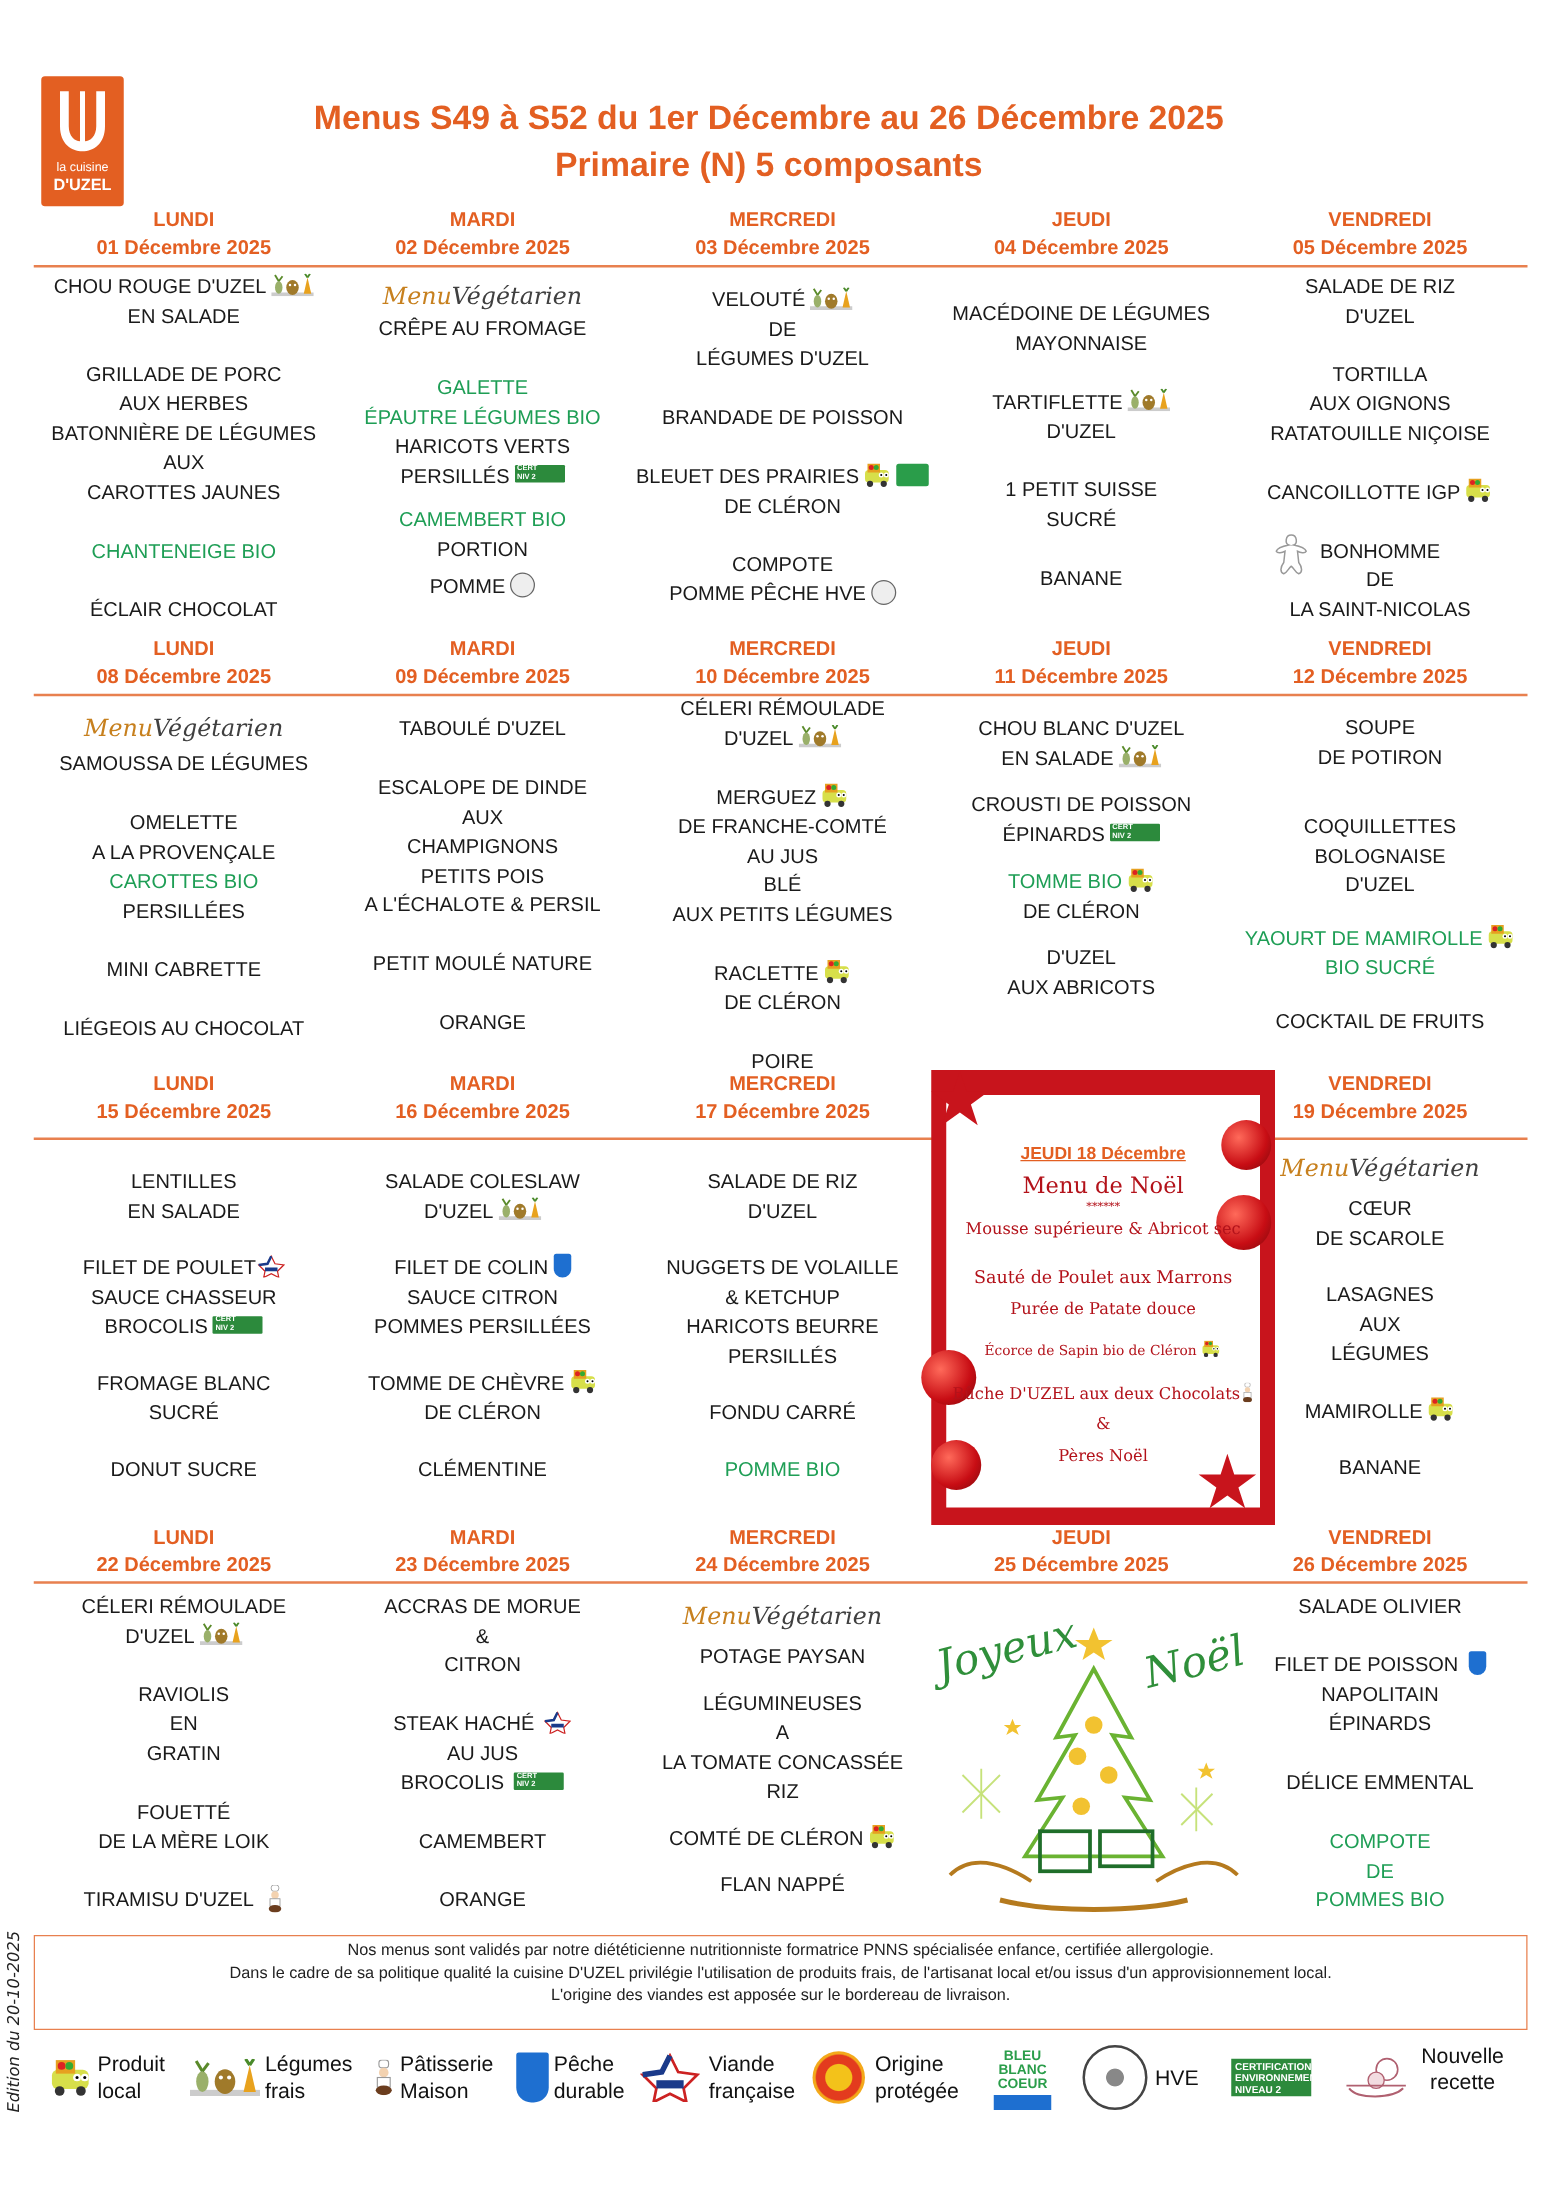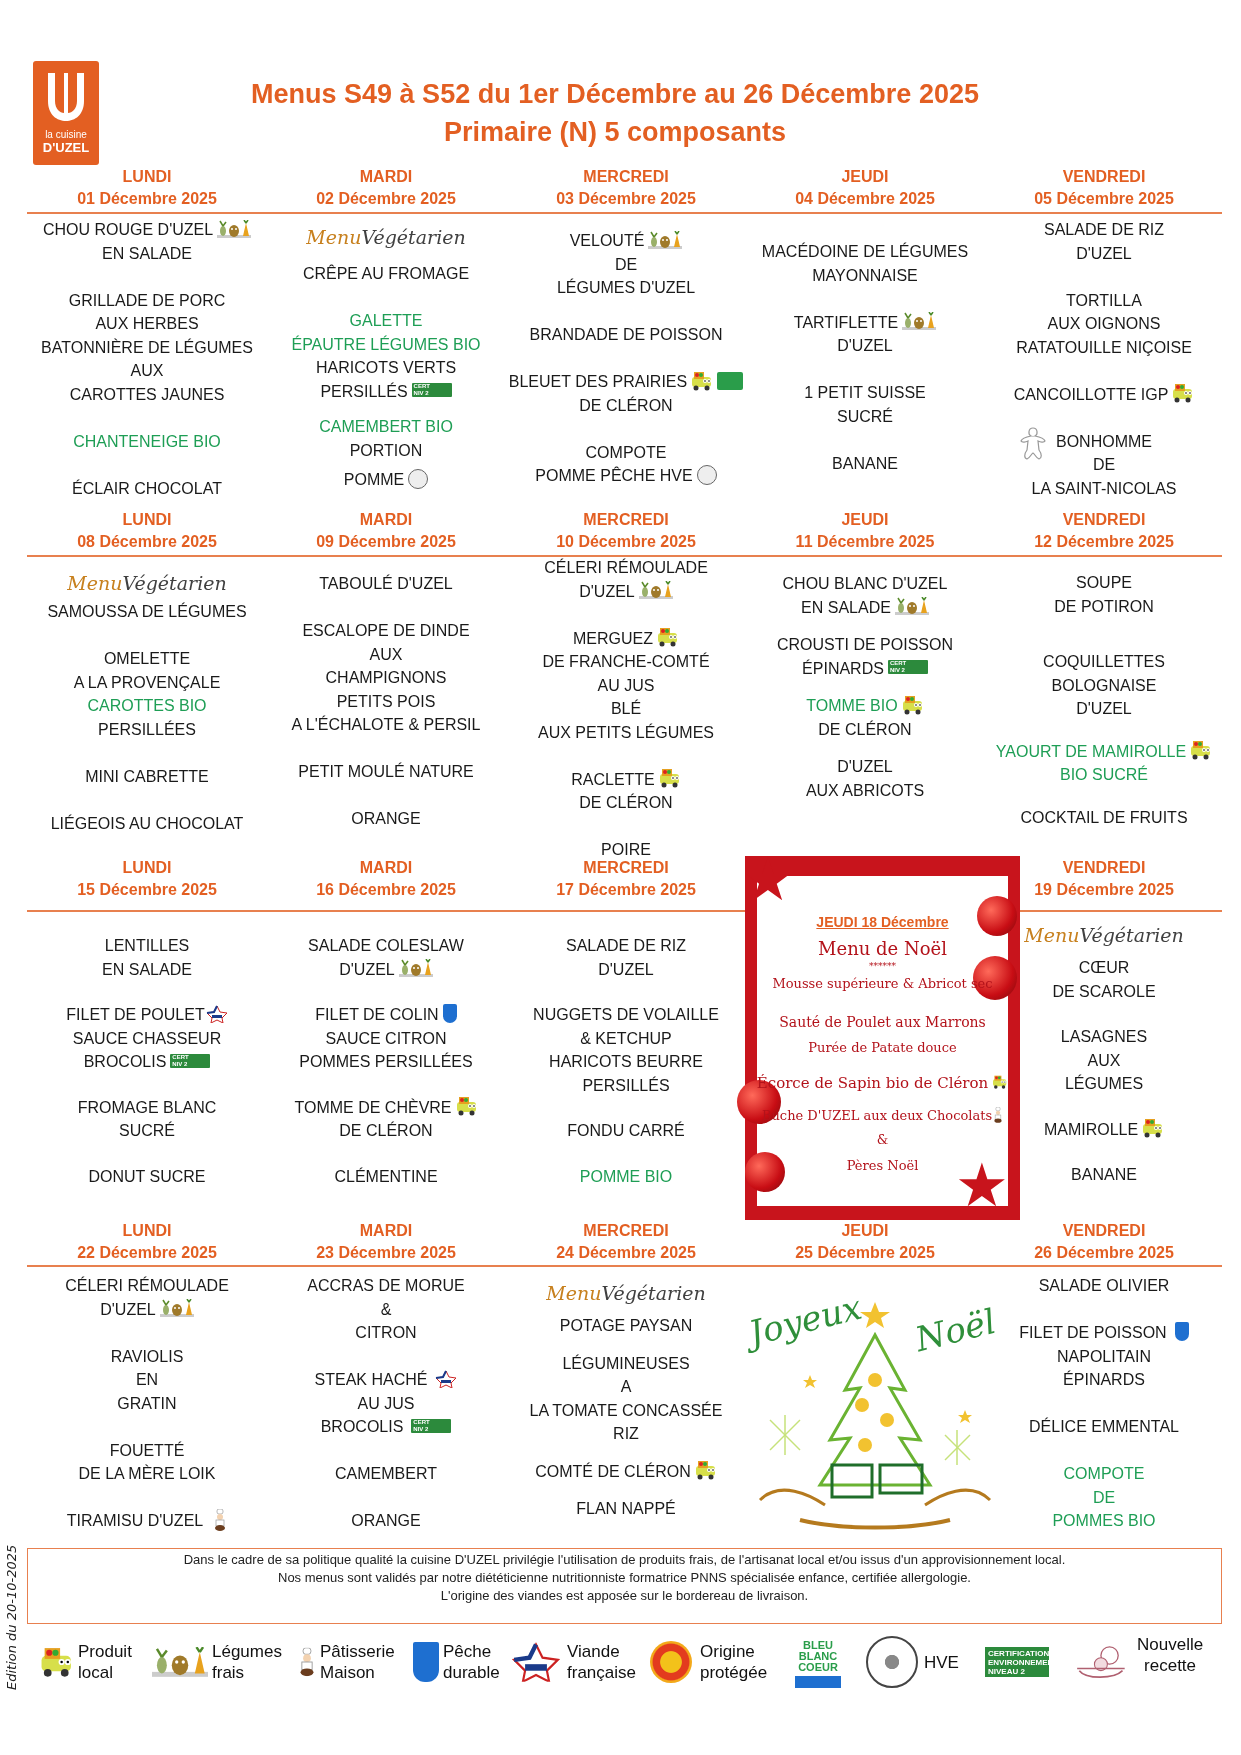--- a/index.html
+++ b/index.html
@@ -162,21 +162,21 @@
   <span class="dish">AUX</span>
   <span class="dish">CAROTTES JAUNES</span>
   <span class="gap"></span>
   <span class="dish green">CHANTENEIGE BIO</span>
   <span class="gap"></span>
   <span class="dish">ÉCLAIR CHOCOLAT</span>
 </div>
 
 <div class="day" style="left:266px;top:222px">
   <span class="veg"><span class="m">Menu</span><span class="v">Végétarien</span></span>
-  <span class="dish" style="margin-top:10px">CRÊPE AU FROMAGE</span>
+  <span class="dish" style="">CRÊPE AU FROMAGE</span>
   <span class="gap"></span>
   <span class="dish green">GALETTE</span>
   <span class="dish green">ÉPAUTRE LÉGUMES BIO</span>
   <span class="dish">HARICOTS VERTS</span>
   <span class="dish"><span>PERSILLÉS</span><span class="ic ic-cert">CERT<br>NIV 2</span></span>
   <span class="gap" style="height:12px"></span>
   <span class="dish green">CAMEMBERT BIO</span>
   <span class="dish">PORTION</span>
   <span class="dish" style="margin-top:6px"><span>POMME</span><span class="ic ic-hve"></span></span>
 </div>
@@ -412,21 +412,21 @@
   <div class="ball" style="left:232px;top:40px;width:40px;height:40px"></div>
   <div class="ball" style="left:228px;top:100px;width:44px;height:44px"></div>
   <div class="ball" style="left:-8px;top:224px;width:44px;height:44px"></div>
   <div class="ball" style="left:0px;top:296px;width:40px;height:40px"></div>
   <div class="xmas-text xmas-date" style="top:58px">JEUDI 18 Décembre</div>
   <div class="xmas-text" style="top:82px;font-size:18px">Menu de Noël</div>
   <div class="xmas-text" style="top:105px;font-size:9px">******</div>
   <div class="xmas-text" style="top:120px;font-size:13px">Mousse supérieure &amp; Abricot sec</div>
   <div class="xmas-text" style="top:158px;font-size:14px">Sauté de Poulet aux Marrons</div>
   <div class="xmas-text" style="top:184px;font-size:13px">Purée de Patate douce</div>
-  <div class="xmas-text" style="top:218px;font-size:15px"><span>Écorce de Sapin bio de Cléron</span><svg class="ic" style="width:16px;height:14px">
+  <div class="xmas-text" style="top:218px;font-size:11px"><span>Écorce de Sapin bio de Cléron</span><svg class="ic" style="width:16px;height:14px">
         <use href="#s-local"></use>
       </svg></div>
   <div class="xmas-text" style="top:252px;font-size:13px"><span>Bûche D'UZEL aux deux Chocolats</span><svg class="ic" style="width:10px;height:16px;margin-left:1px">
         <use href="#s-chef"></use>
       </svg></div>
   <div class="xmas-text" style="top:276px;font-size:13px">&amp;</div>
   <div class="xmas-text" style="top:302px;font-size:13px">Pères Noël</div>
 </div>
 
 <div class="day" style="left:984px;top:920px">
@@ -554,22 +554,22 @@
   <span class="dish">ÉPINARDS</span>
   <span class="gap"></span>
   <span class="dish">DÉLICE EMMENTAL</span>
   <span class="gap"></span>
   <span class="dish green">COMPOTE</span>
   <span class="dish green">DE</span>
   <span class="dish green">POMMES BIO</span>
 </div>
 
 <div class="notice">
+  <div>Nos menus sont validés par notre diététicienne nutritionniste formatrice PNNS spécialisée enfance, certifiée allergologie.</div>
   <div>Dans le cadre de sa politique qualité la cuisine D'UZEL privilégie l'utilisation de produits frais, de l'artisanat local et/ou issus d'un approvisionnement local.</div>
-  <div>Nos menus sont validés par notre diététicienne nutritionniste formatrice PNNS spécialisée enfance, certifiée allergologie.</div>
   <div>L'origine des viandes est apposée sur le bordereau de livraison.</div>
 </div>
 
 <div class="edition">Edition du 20-10-2025</div>
 
 <div class="legend" style="left:40px">
   <svg width="34" height="32">
       <use href="#s-local"></use>
     </svg>
   <div class="lab">

